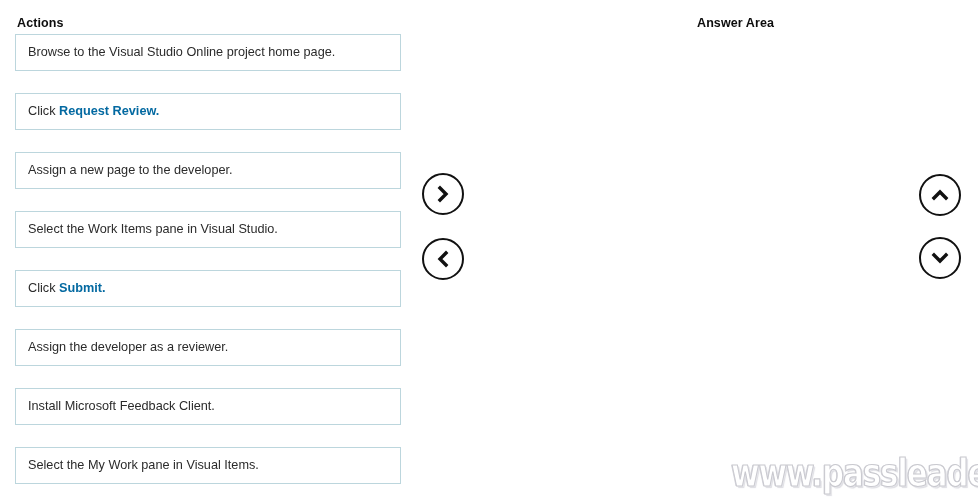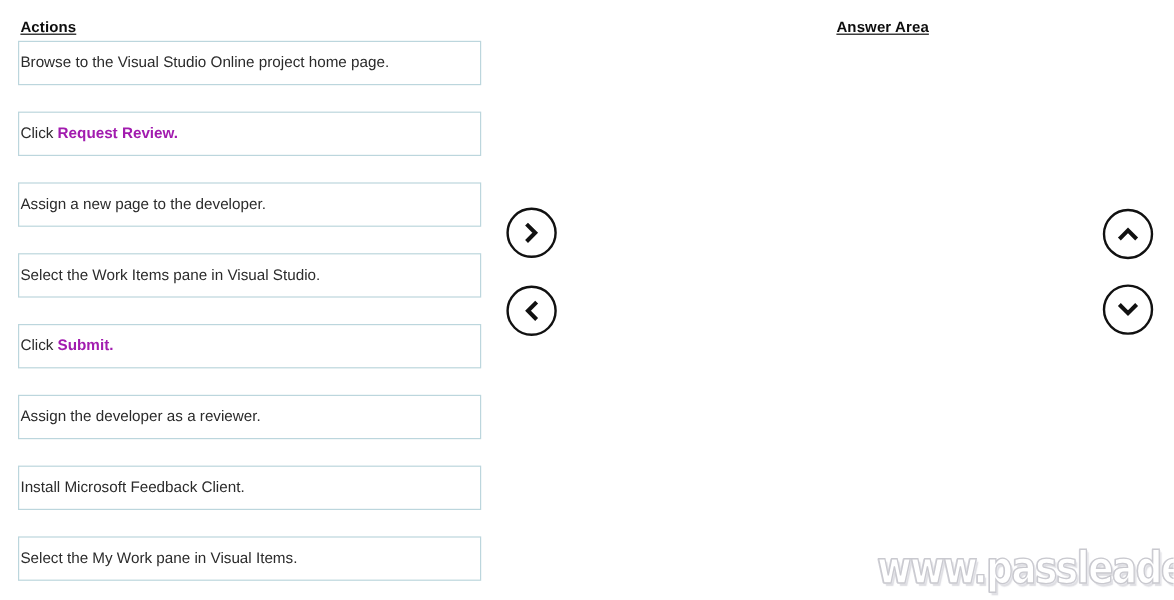--- a/index.html
+++ b/index.html
@@ -19,55 +19,54 @@
   }
 
   
   .col-header {
     position: absolute;
     font-size: 12.5px;
     font-weight: bold;
     color: #0d0d0d;
     letter-spacing: 0.1px;
     white-space: nowrap;
-    text-decoration: underline;
   }
   #actions-header { left: 17px; top: 16px; }
   #answer-header  { left: 662px; top: 16px; margin-left: 35px; }
 
   
   #actions-column {
     position: absolute;
     left: 15px;
     top: 34px;
     width: 386px;
   }
   .action-box {
     box-sizing: border-box;
     width: 386px;
     height: 37px;
     border: 1px solid #bcd6dd;
     background: #ffffff;
     margin-bottom: 22px;
     display: flex;
     align-items: center;
-    padding: 0 8px 0 1px;
+    padding: 0 8px 0 12px;
     cursor: move;
   }
   .action-box:last-child { margin-bottom: 0; }
   .action-text {
     font-size: 12.7px;
     line-height: 15px;
     color: #2b2b2b;
     white-space: nowrap;
     overflow: hidden;
   }
   .action-text b {
     font-weight: bold;
-    color: #a21caf;
+    color: #0369a1;
   }
 
   
   #answer-column {
     position: absolute;
     left: 500px;
     top: 34px;
     width: 386px;
     height: 440px;
   }

